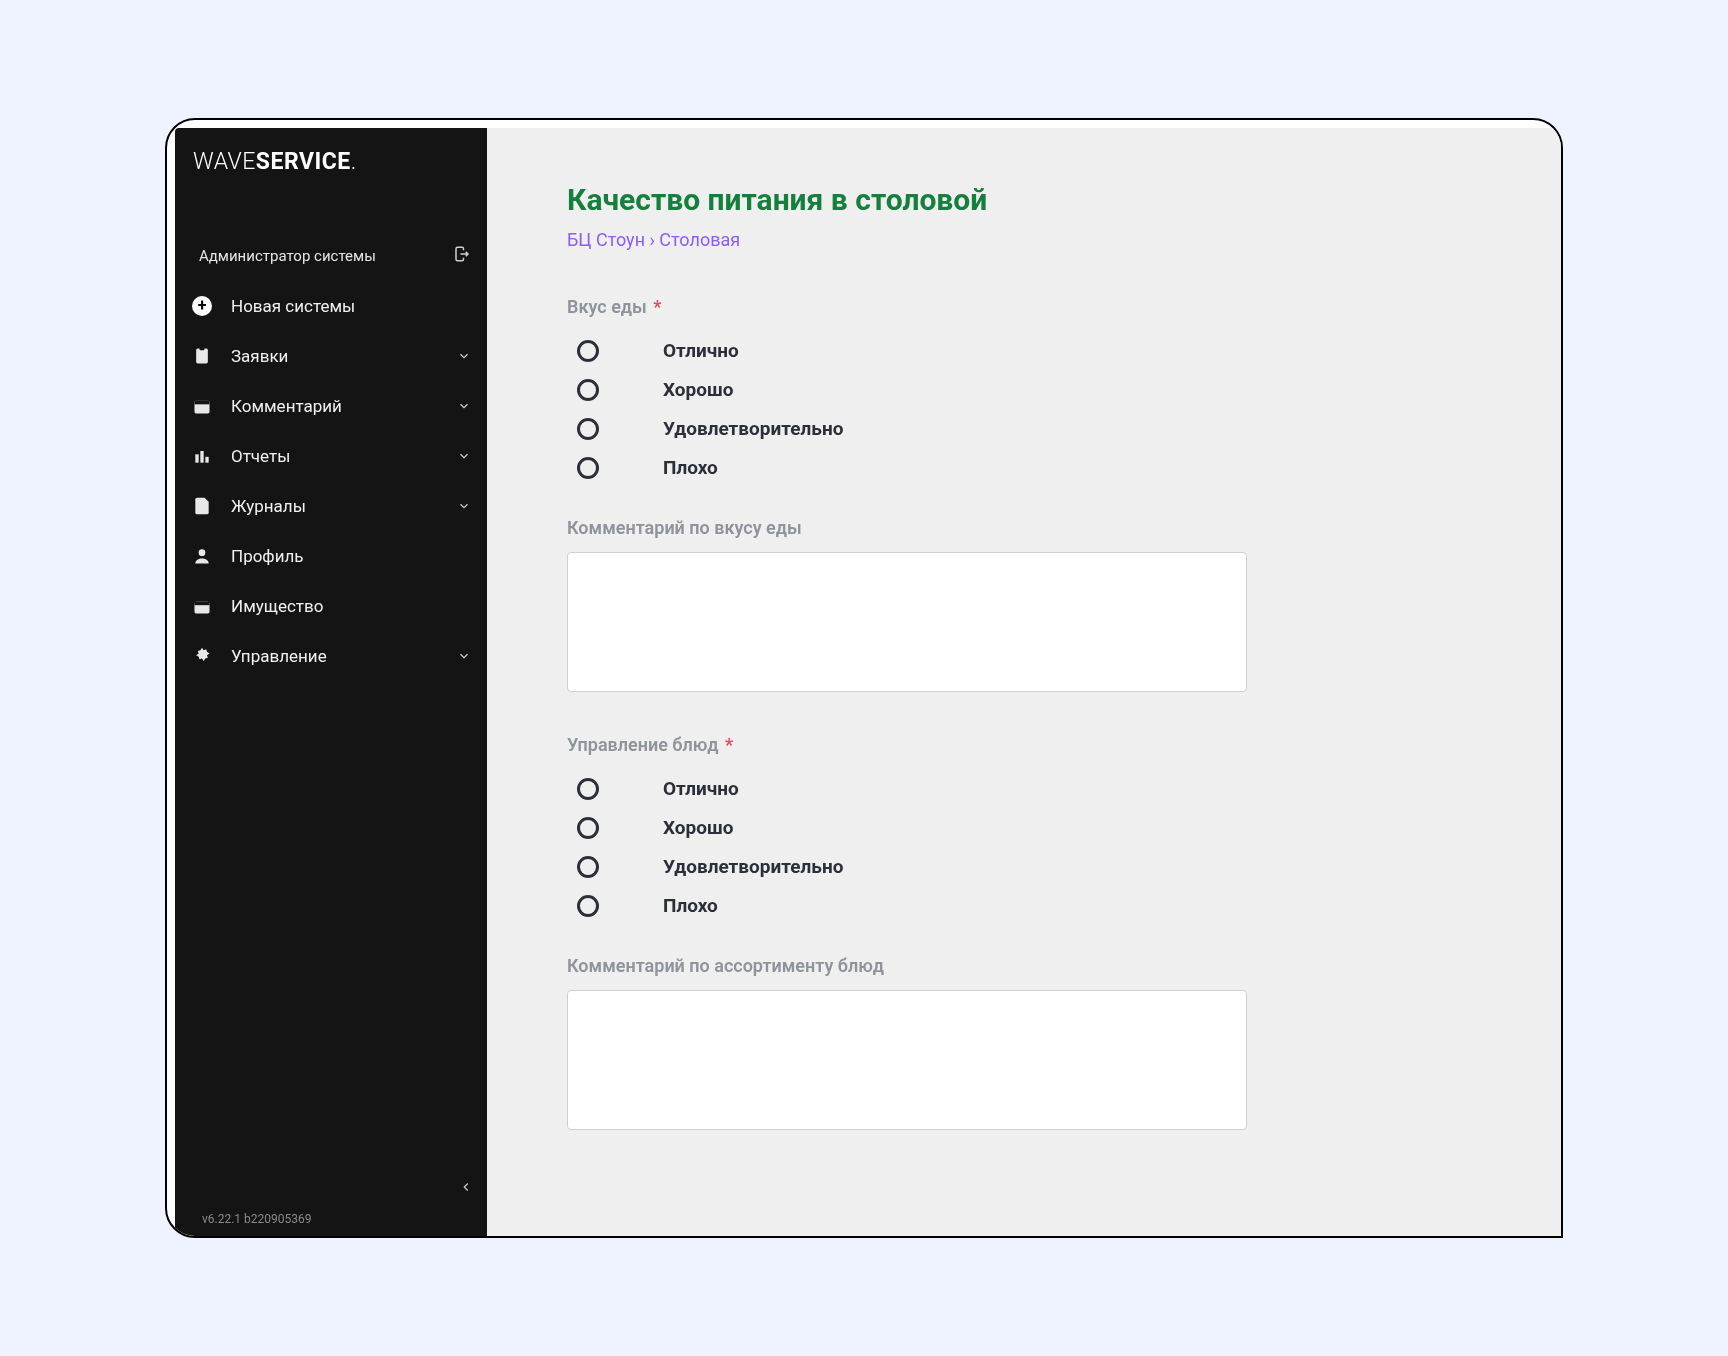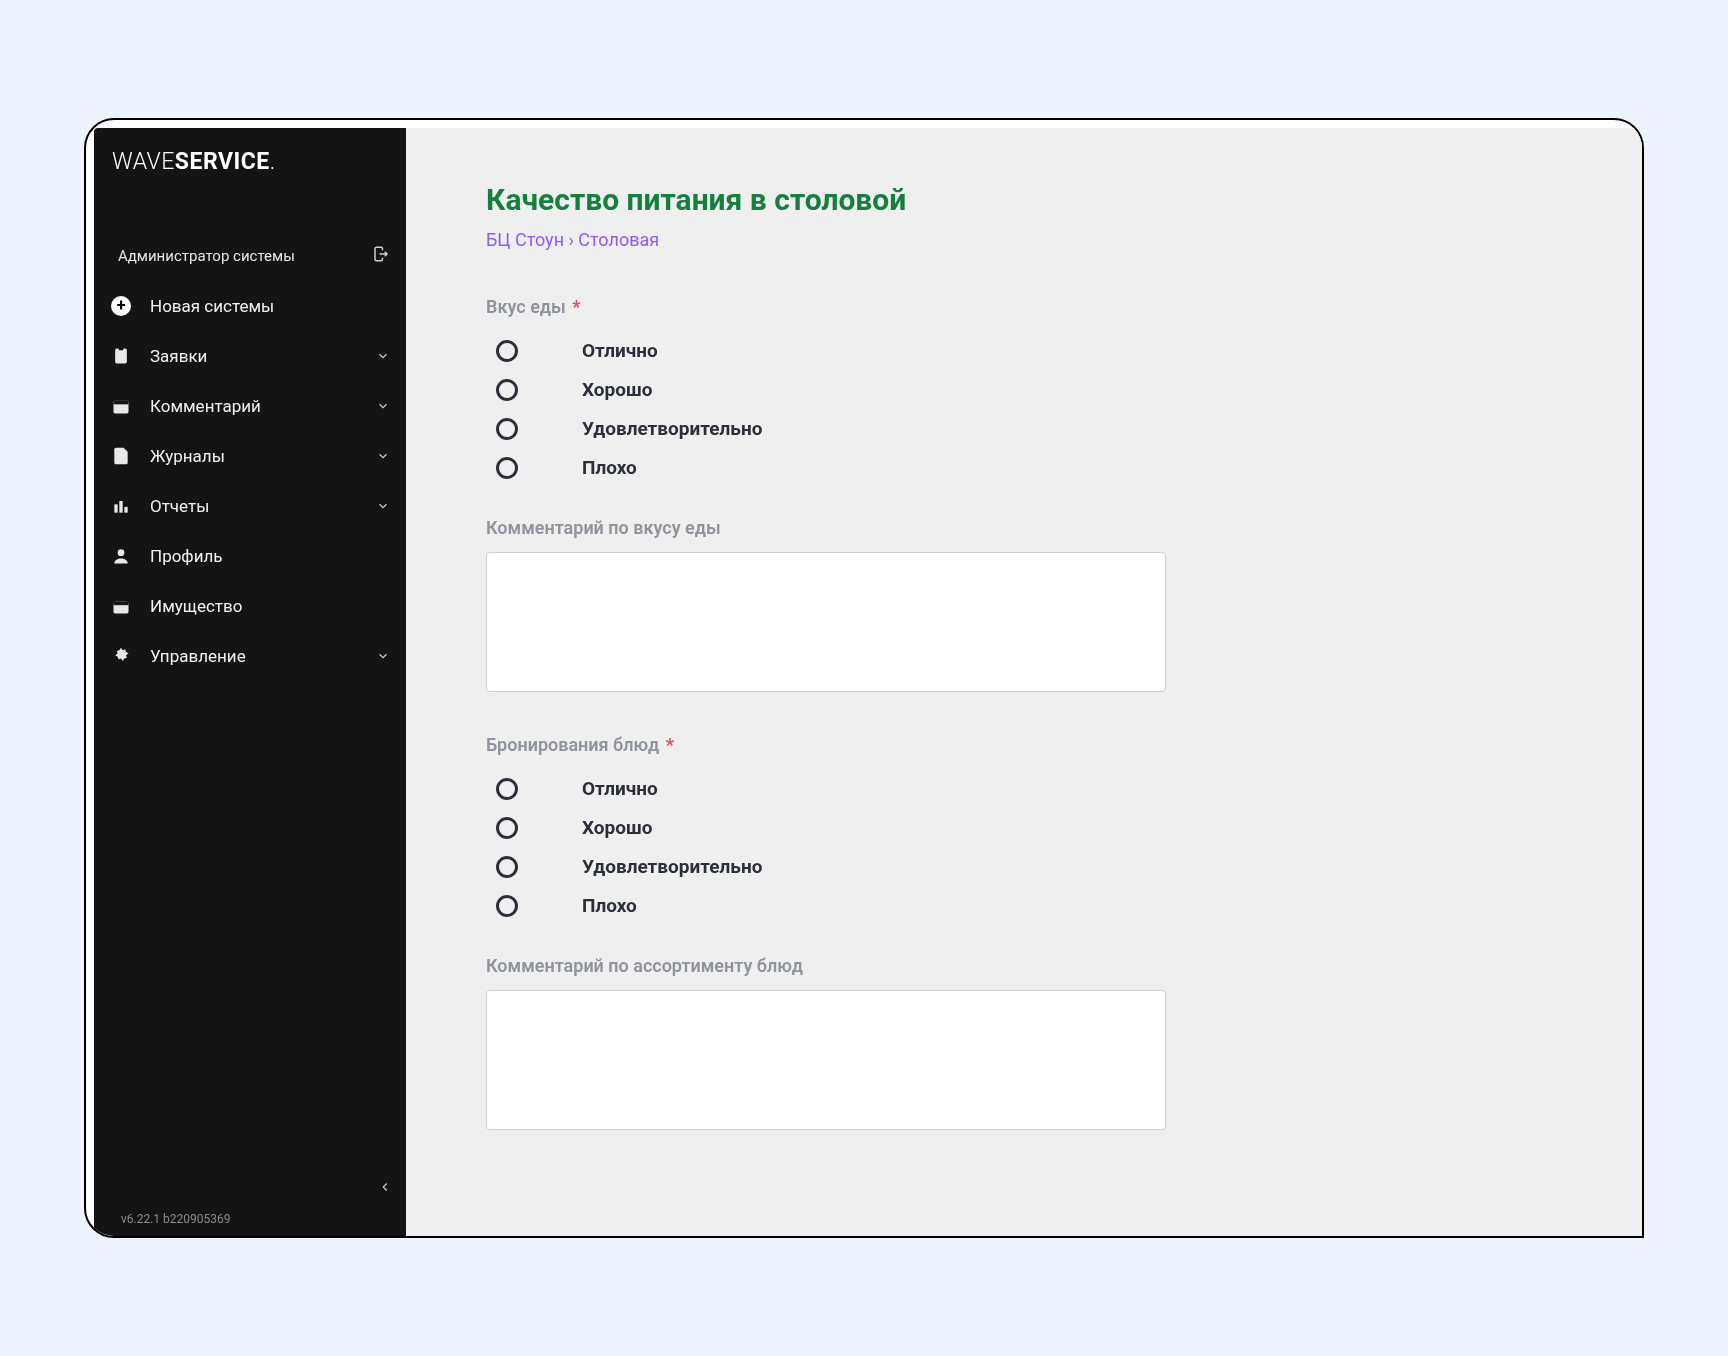--- a/index.html
+++ b/index.html
@@ -16,21 +16,21 @@
   .outer-card {
     width: 1690px;
     height: 1320px;
     background: #eef3ff;
     border-radius: 28px;
     display: flex;
     align-items: center;
     justify-content: center;
   }
   .app-frame {
-    width: 1560px;
+    width: 1398px;
     height: 1120px;
     background: #fff;
     border: 2px solid #000;
     border-radius: 30px 30px 0 0;
     border-bottom-left-radius: 30px;
     display: flex;
     overflow: hidden;
     position: relative;
     padding-top: 8px;
     padding-left: 8px;
@@ -200,37 +200,37 @@
               </svg>
           </span>
           <span class="label">Комментарий</span>
           <svg class="chevron" viewBox="0 0 24 24">
               <path d="M6 9l6 6 6-6"></path>
             </svg>
         </div>
         <div class="nav-item">
           <span class="icon">
             <svg viewBox="0 0 24 24" width="20" height="20">
-                <path d="M6 2h9l5 5v13a2 2 0 0 1-2 2H6a2 2 0 0 1-2-2V4a2 2 0 0 1 2-2z"></path>
-              </svg>
-          </span>
-          <span class="label">Журналы</span>
-          <svg class="chevron" viewBox="0 0 24 24">
-              <path d="M6 9l6 6 6-6"></path>
-            </svg>
-        </div>
-        <div class="nav-item">
-          <span class="icon">
-            <svg viewBox="0 0 24 24" width="20" height="20">
                 <rect x="4" y="10" width="4" height="10"></rect>
                 <rect x="10" y="6" width="4" height="14"></rect>
                 <rect x="16" y="13" width="4" height="7"></rect>
               </svg>
           </span>
           <span class="label">Отчеты</span>
+          <svg class="chevron" viewBox="0 0 24 24">
+              <path d="M6 9l6 6 6-6"></path>
+            </svg>
+        </div>
+        <div class="nav-item">
+          <span class="icon">
+            <svg viewBox="0 0 24 24" width="20" height="20">
+                <path d="M6 2h9l5 5v13a2 2 0 0 1-2 2H6a2 2 0 0 1-2-2V4a2 2 0 0 1 2-2z"></path>
+              </svg>
+          </span>
+          <span class="label">Журналы</span>
           <svg class="chevron" viewBox="0 0 24 24">
               <path d="M6 9l6 6 6-6"></path>
             </svg>
         </div>
         <div class="nav-item">
           <span class="icon">
             <svg viewBox="0 0 24 24" width="20" height="20">
                 <circle cx="12" cy="8" r="4"></circle>
                 <path d="M4 21c0-4 4-6 8-6s8 2 8 6"></path>
               </svg>
@@ -290,21 +290,21 @@
         <div class="radio-option">
           <span class="radio-circle"></span>
           <span class="radio-label">Плохо</span>
         </div>
       </div>
       <div class="field-label">Комментарий по вкусу еды</div>
       <textarea class="textarea" style=""></textarea>
 
       
       <div class="field-label">
-        <span>Бронирования блюд</span><span class="req"> *</span>
+        <span>Управление блюд</span><span class="req"> *</span>
       </div>
       <div class="radio-group">
         <div class="radio-option">
           <span class="radio-circle"></span>
           <span class="radio-label">Отлично</span>
         </div>
         <div class="radio-option">
           <span class="radio-circle"></span>
           <span class="radio-label">Хорошо</span>
         </div>

